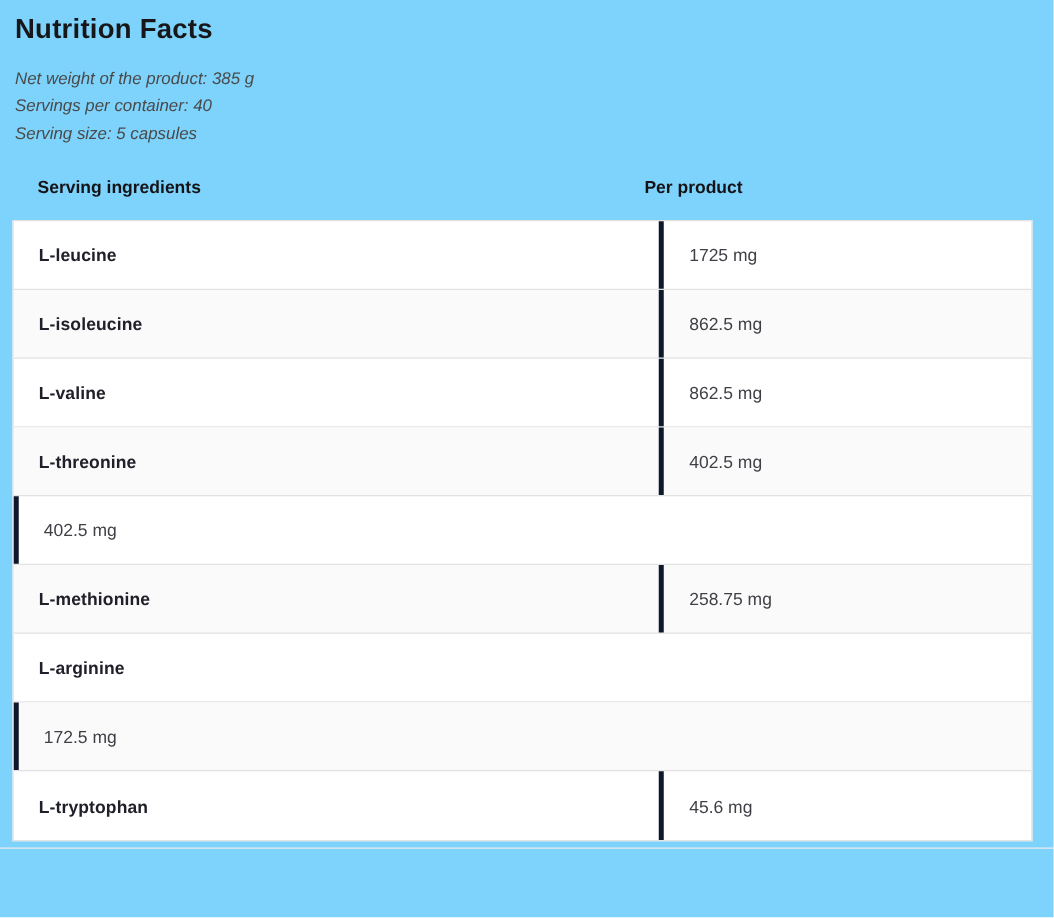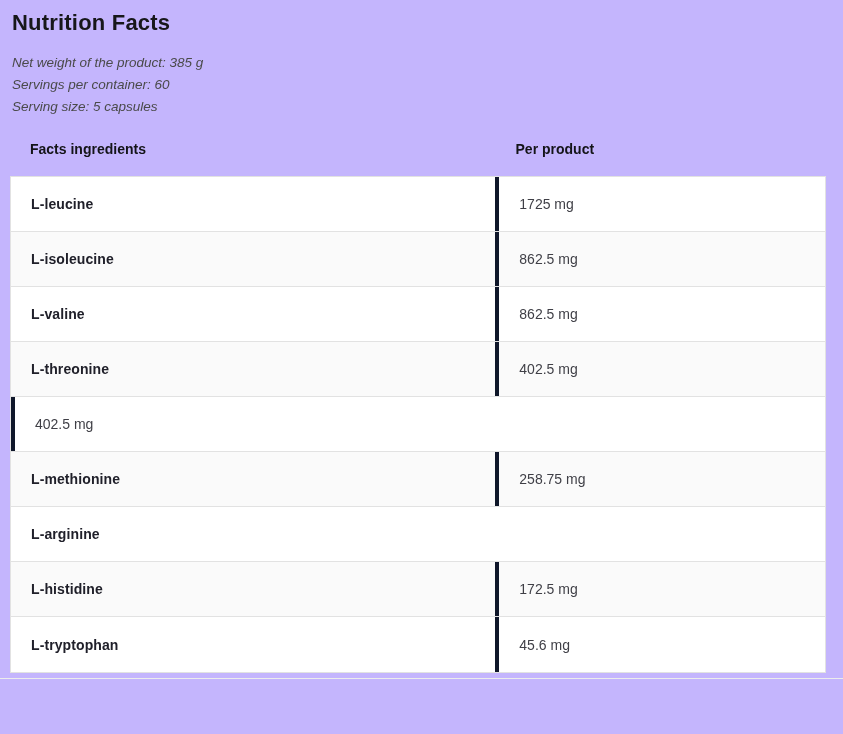--- a/index.html
+++ b/index.html
@@ -4,21 +4,21 @@
 <style>
   * { box-sizing: border-box; margin: 0; padding: 0; }
   html, body { background: #ffffff; }
   body {
     width: 843px;
     height: 734px;
     font-family: "Liberation Sans", sans-serif;
     color: #222;
     overflow: hidden;
   }
-  .page { width: 843px; height: 734px; position: relative; background:#c4b5fd; }
+  .page { width: 843px; height: 734px; position: relative; background:#7dd3fc; }
 
   .page-title {
     padding: 9px 0 0 12px;
     font-size: 22px;
     line-height: 28px;
     font-weight: 700;
     letter-spacing: 0.2px;
     color: #17171a;
   }
 
@@ -46,20 +46,21 @@
   .nutrition-table {
     margin: 13px 0 0 10px;
     width: 816px;
     border: 1px solid #e2e2e2;
     background: #fff;
   }
   .table-row {
     display: grid;
     grid-template-columns: 59.5% 40.5%;
     height: 55px;
+    gap: 32px;
   }
   .table-row:not(:last-child) { border-bottom: 1px solid #e2e2e2; }
   .table-row:nth-child(even) { background: #fafafa; }
   .cell {
     display: flex;
     align-items: center;
     padding-left: 20px;
     font-size: 14px;
   }
   .cell.ingredient {
@@ -81,26 +82,26 @@
 </style>
 </head>
 <body>
 
 <div class="page">
 
   <h1 class="page-title">Nutrition Facts</h1>
 
   <div class="meta-block">
     <p class="meta-line">Net weight of the product: 385 g</p>
-    <p class="meta-line">Servings per container: 60</p>
+    <p class="meta-line">Servings per container: 40</p>
     <p class="meta-line">Serving size: 5 capsules</p>
   </div>
 
   <div class="table-header">
-    <div class="th">Facts ingredients</div>
+    <div class="th">Serving ingredients</div>
     <div class="th">Per product</div>
   </div>
 
   <div class="nutrition-table">
     <div class="table-row">
       <div class="cell ingredient">L-leucine</div>
       <div class="cell amount">1725 mg</div>
     </div>
     <div class="table-row">
       <div class="cell ingredient">L-isoleucine</div>
@@ -118,21 +119,20 @@
       <div class="cell amount">402.5 mg</div>
     </div>
     <div class="table-row">
       <div class="cell ingredient">L-methionine</div>
       <div class="cell amount">258.75 mg</div>
     </div>
     <div class="table-row">
       <div class="cell ingredient">L-arginine</div>
     </div>
     <div class="table-row">
-      <div class="cell ingredient">L-histidine</div>
       <div class="cell amount">172.5 mg</div>
     </div>
     <div class="table-row">
       <div class="cell ingredient">L-tryptophan</div>
       <div class="cell amount">45.6 mg</div>
     </div>
   </div>
 
   <div class="bottom-divider"></div>
 

